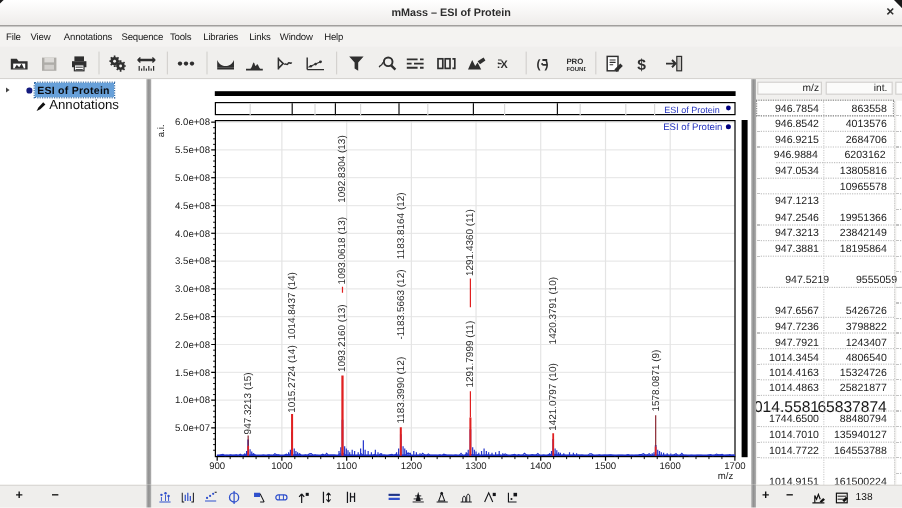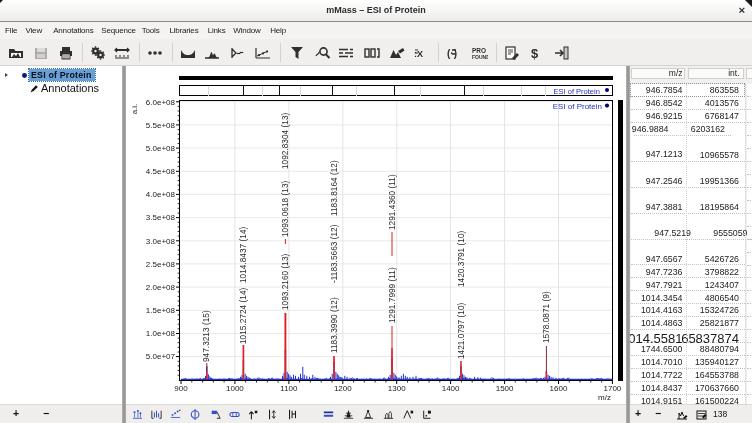--- a/index.html
+++ b/index.html
@@ -158,34 +158,42 @@
  <div style="position:absolute;left:0.5px;top:18.2px;width:114.5px;height:12.95px;border-bottom:1px dotted #c2c2c2;font-size:8.8px;color:#1a1a1a">
       <span style="position:absolute;right:62.5px;top:1.2px">946.7854</span>
       <span style="position:absolute;right:6px;top:1.2px">863558</span>
     </div>
     <div style="position:absolute;left:0.5px;top:31.1px;width:114.5px;height:12.95px;border-bottom:1px dotted #c2c2c2;font-size:8.8px;color:#1a1a1a">
       <span style="position:absolute;right:62.5px;top:1.2px">946.8542</span>
       <span style="position:absolute;right:6px;top:1.2px">4013576</span>
     </div>
     <div style="position:absolute;left:0.5px;top:44.1px;width:114.5px;height:12.95px;border-bottom:1px dotted #c2c2c2;font-size:8.8px;color:#1a1a1a">
       <span style="position:absolute;right:62.5px;top:1.2px">946.9215</span>
-      <span style="position:absolute;right:6px;top:1.2px">6768147</span>
-    </div>
-    <div style="position:absolute;left:4px;top:57.0px;width:97px;height:12.95px;border-bottom:1px dotted #c2c2c2;font-size:8.8px;color:#1a1a1a">
+      <span style="position:absolute;right:6px;top:1.2px">2684706</span>
+    </div>
+    <div style="position:absolute;left:17px;top:57.0px;width:97px;height:12.95px;border-bottom:1px dotted #c2c2c2;font-size:8.8px;color:#1a1a1a">
       <span style="position:absolute;right:62.5px;top:1.2px">946.9884</span>
       <span style="position:absolute;right:6px;top:1.2px">6203162</span>
     </div>
+    <div style="position:absolute;left:0.5px;top:70.0px;width:114.5px;height:12.95px;border-bottom:1px dotted #c2c2c2;font-size:8.8px;color:#1a1a1a">
+      <span style="position:absolute;right:62.5px;top:1.2px">947.0534</span>
+      <span style="position:absolute;right:6px;top:1.2px">13805816</span>
+    </div>
     <div style="position:absolute;left:0.5px;top:83.0px;width:114.5px;height:12.95px;border-bottom:1px dotted #c2c2c2;font-size:8.8px;color:#1a1a1a">
-      <span style="position:absolute;right:62.5px;top:0">947.1213</span>
+      <span style="position:absolute;right:62.5px;top:13px">947.1213</span>
       <span style="position:absolute;right:6px;top:1.2px">10965578</span>
     </div>
     <div style="position:absolute;left:0.5px;top:108.8px;width:114.5px;height:12.95px;border-bottom:1px dotted #c2c2c2;font-size:8.8px;color:#1a1a1a">
       <span style="position:absolute;right:62.5px;top:1.2px">947.2546</span>
       <span style="position:absolute;right:6px;top:1.2px">19951366</span>
     </div>
+    <div style="position:absolute;left:0.5px;top:121.8px;width:114.5px;height:12.95px;border-bottom:1px dotted #c2c2c2;font-size:8.8px;color:#1a1a1a">
+      <span style="position:absolute;right:62.5px;top:1.2px">947.3213</span>
+      <span style="position:absolute;right:6px;top:1.2px">23842149</span>
+    </div>
     <div style="position:absolute;left:0.5px;top:134.8px;width:114.5px;height:12.95px;border-bottom:1px dotted #c2c2c2;font-size:8.8px;color:#1a1a1a">
       <span style="position:absolute;right:62.5px;top:1.2px">947.3881</span>
       <span style="position:absolute;right:6px;top:1.2px">18195864</span>
     </div>
     <div style="position:absolute;left:0.5px;top:160.6px;width:123px;height:12.95px;border-bottom:1px dotted #c2c2c2;font-size:8.8px;color:#1a1a1a">
       <span style="position:absolute;right:62.5px;top:1.2px">947.5219</span>
       <span style="position:absolute;right:6px;top:1.2px">9555059</span>
     </div>
     <div style="position:absolute;left:0.5px;top:186.5px;width:114.5px;height:12.95px;border-bottom:1px dotted #c2c2c2;font-size:8.8px;color:#1a1a1a">
       <span style="position:absolute;right:62.5px;top:1.2px">947.6567</span>
@@ -219,24 +227,20 @@
       <span style="position:absolute;right:62.5px;top:1.2px">1744.6500</span>
       <span style="position:absolute;right:6px;top:1.2px">88480794</span>
     </div>
     <div style="position:absolute;left:0.5px;top:290.1px;width:114.5px;height:12.95px;border-bottom:1px dotted #c2c2c2;font-size:8.8px;color:#1a1a1a">
       <span style="position:absolute;right:62.5px;top:1.2px">1014.7010</span>
       <span style="position:absolute;right:6px;top:1.2px">135940127</span>
     </div>
     <div style="position:absolute;left:0.5px;top:303.1px;width:114.5px;height:12.95px;border-bottom:1px dotted #c2c2c2;font-size:8.8px;color:#1a1a1a">
       <span style="position:absolute;right:62.5px;top:1.2px">1014.7722</span>
       <span style="position:absolute;right:6px;top:1.2px">164553788</span>
-    </div>
-    <div style="position:absolute;left:0.5px;top:316.0px;width:114.5px;height:12.95px;border-bottom:1px dotted #c2c2c2;font-size:8.8px;color:#1a1a1a">
-      <span style="position:absolute;right:62.5px;top:1.2px">1014.8437</span>
-      <span style="position:absolute;right:6px;top:1.2px">170637660</span>
     </div>
     <div style="position:absolute;left:0.5px;top:329.0px;width:114.5px;height:12.95px;border-bottom:1px dotted #c2c2c2;font-size:8.8px;color:#1a1a1a">
       <span style="position:absolute;right:62.5px;top:1.2px">1014.9151</span>
       <span style="position:absolute;right:6px;top:1.2px">161500224</span>
     </div>
     <div style="position:absolute;left:117px;top:30.1px;width:6px;height:1px;border-bottom:1px dotted #c2c2c2"></div>
     <div style="position:absolute;left:117px;top:43.1px;width:6px;height:1px;border-bottom:1px dotted #c2c2c2"></div>
     <div style="position:absolute;left:117px;top:56.0px;width:6px;height:1px;border-bottom:1px dotted #c2c2c2"></div>
     <div style="position:absolute;left:117px;top:69.0px;width:6px;height:1px;border-bottom:1px dotted #c2c2c2"></div>
     <div style="position:absolute;left:117px;top:82.0px;width:6px;height:1px;border-bottom:1px dotted #c2c2c2"></div>

